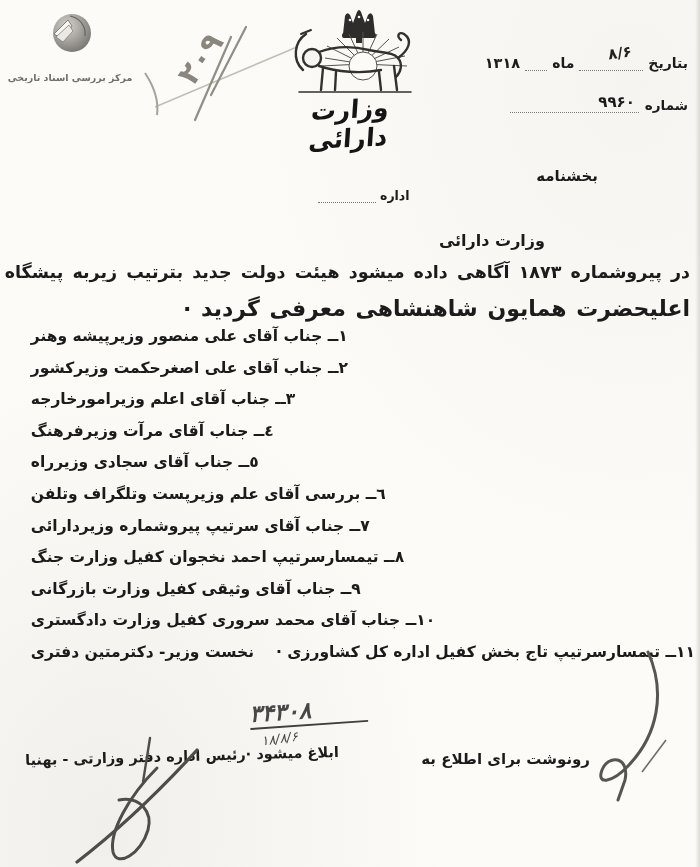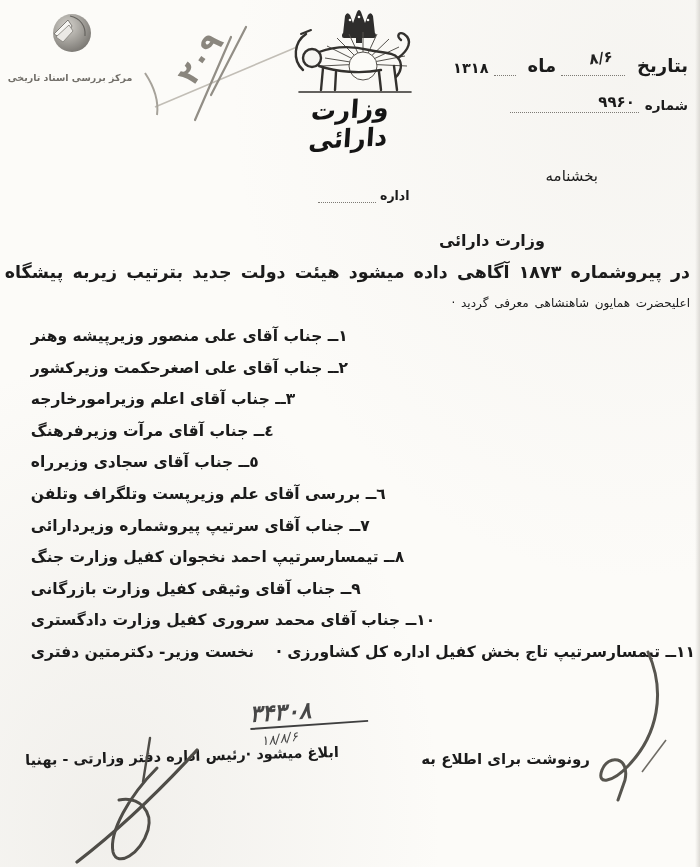--- a/index.html
+++ b/index.html
@@ -29,34 +29,34 @@
     left:279px; top:95px; width:140px; text-align:center;
     font-size:25px; font-weight:bold; color:#151515;
     transform:rotate(-3deg) skewX(-7deg); letter-spacing:-1px;
   }
   .edare-row{left:318px; top:140px; display:flex; direction:rtl; align-items:flex-end; gap:4px;}
   .edare-row .lbl{font-size:12.5px; font-weight:bold;margin-top:48px;}
   .dotted{display:inline-block; border-bottom:1.6px dotted #7d7a74; height:12px;}
 
   
   .date-row{top:55px; right:12px; display:flex; direction:rtl; align-items:flex-end; gap:5px;}
-  .date-row .lbl{font-size:18px; font-weight:bold;margin-left:7px;}
+  .date-row .lbl{font-size:14px; font-weight:bold;}
   .day-slot{position:relative; width:64px;}
   .day-value{position:absolute; right:12px; top:-14px; font-size:15px; font-weight:bold; transform:rotate(-8deg); color:#222;}
   .year-value{font-size:14.5px; font-weight:bold; letter-spacing:6px;}
   .number-row{top:93px; right:12px; display:flex; direction:rtl; align-items:flex-end; gap:6px;}
   .number-row .lbl{font-size:13.5px; font-weight:bold;}
   .number-value{font-size:15px; font-weight:bold; letter-spacing:2px; border-bottom:1.6px dotted #7d7a74; padding:0 4px 1px 88px;}
 
-  .doc-type{top:167px; right:102px; font-size:15px; font-weight:normal; letter-spacing:1px;}
+  .doc-type{top:167px; right:102px; font-size:15px; font-weight:bold; letter-spacing:1px;}
 
   
   .addressee{top:231px; right:155px; font-size:16px; font-weight:bold;}
   .intro1{top:262px; right:10px; font-size:17.5px; font-weight:bold; word-spacing:3px;}
-  .intro2{top:296px; right:10px; font-size:12px; font-weight:normal; word-spacing:2px;}
+  .intro2{top:296px; right:10px; font-size:22px; font-weight:bold; word-spacing:2px;}
   .minister-list{top:327px; right:5px; text-align:left;}
   .list-item{height:31.6px; font-size:15.5px; font-weight:bold; white-space:nowrap; direction:rtl;}
   .last-row{display:flex; direction:rtl; gap:22px;}
 
   
   .reg-block{top:697px; left:250px; transform:rotate(-4deg); color:#474747; font-style:italic;}
   .reg-number{font-size:23px; font-weight:bold; letter-spacing:5px;}
   .reg-rule{width:118px; border-top:2.5px solid #3f3f3f; margin:1px 0 0;}
   .reg-date{font-size:13px; letter-spacing:2px; margin-left:10px; transform:rotate(-4deg); display:inline-block;}
 

